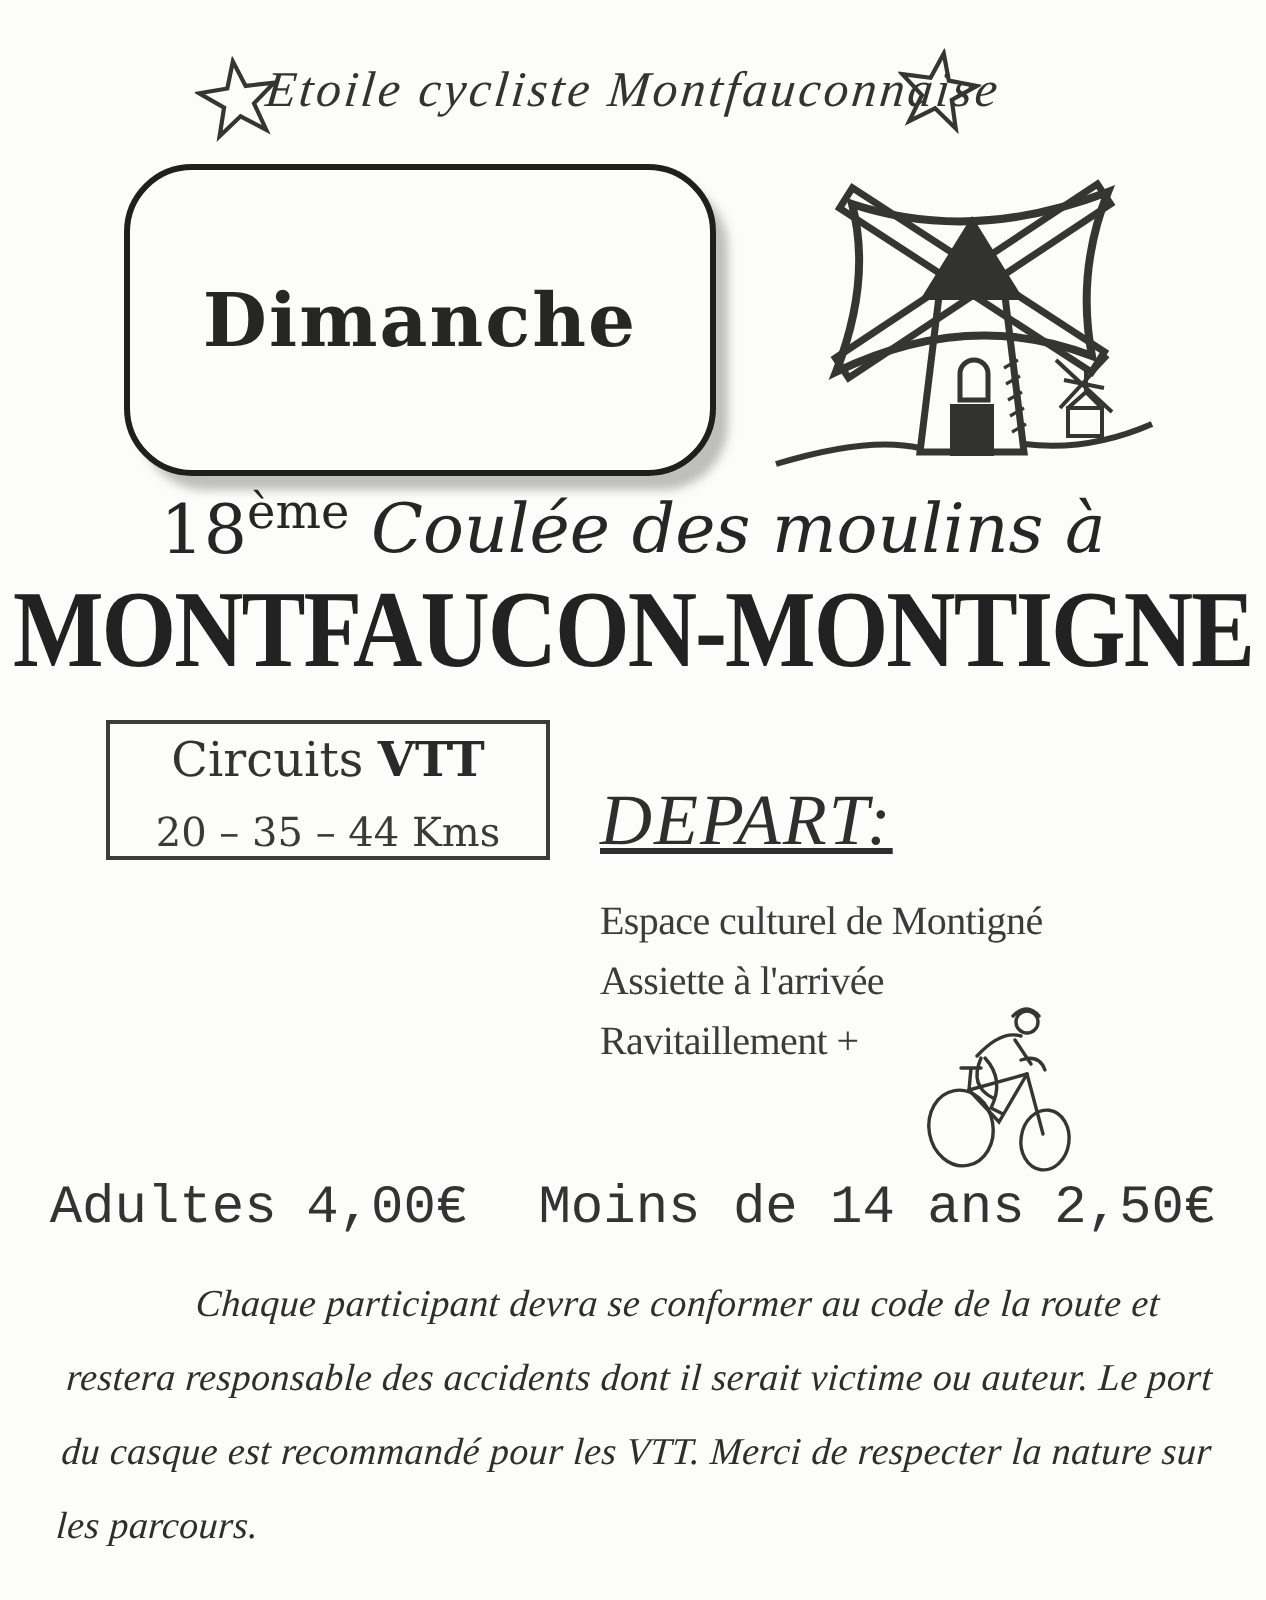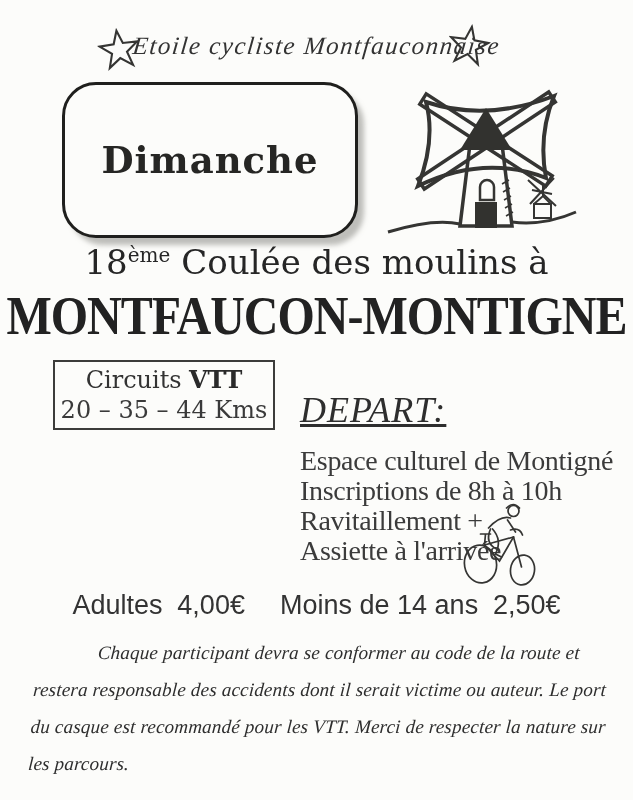--- a/index.html
+++ b/index.html
@@ -30,53 +30,53 @@
     font-family:"DejaVu Serif",serif;font-weight:bold;font-size:37px;
     line-height:46px;color:#262624;letter-spacing:1px;
   }
   
   .windmill{position:absolute;left:386px;top:86px;width:192px;height:152px;}
   
   .event-title{
     position:absolute;left:0;top:242px;width:633px;text-align:center;
     font-size:34px;color:#262626;white-space:nowrap;
   }
-  .event-title sup{font-size:20px;margin-top:32px;}
-  .event-title .rest{margin-left:.32em;}
+  .event-title sup{font-size:24px;margin-top:32px;}
+  .event-title .rest{margin-left:.32em;font-style:italic;}
   .location-title{
     position:absolute;left:0;top:284px;width:633px;text-align:center;
     font-family:"Liberation Serif",serif;font-weight:bold;font-size:48px;
     white-space:nowrap;color:#222;transform:scale(1,1.14);transform-origin:center top;
     letter-spacing:-1px;
   }
   
   .circuits{position:absolute;left:53px;top:360px;width:222px;}
   .circuit-row{
     border:2px solid #3c3c3a;background:#fcfcfa;height:66px;margin-bottom:4px;
     display:flex;flex-direction:column;justify-content:center;align-items:center;
   }
-  .circuit-type{font-size:24px;color:#333;line-height:30px;white-space:nowrap;}
+  .circuit-type{font-size:24px;color:#333;line-height:42px;white-space:nowrap;}
   .circuit-type .b{font-weight:bold;margin-left:.3em;color:#2a2a2a;}
-  .circuit-dist{font-size:24px;color:#3a3a3a;line-height:30px;white-space:nowrap;}
+  .circuit-dist{font-size:20px;color:#3a3a3a;line-height:30px;white-space:nowrap;}
   
   .depart{position:absolute;left:300px;top:389px;width:300px;}
   .depart-heading{
     font-family:"Liberation Serif",serif;font-style:italic;font-size:36px;
     text-decoration:underline;color:#2e2e2e;letter-spacing:1px;margin-bottom:15px;
   }
   .depart-line{
-    font-family:"Liberation Serif",serif;font-size:28px;line-height:30px;
+    font-family:"Liberation Serif",serif;font-size:20px;line-height:30px;
     color:#3b3b3b;letter-spacing:-.3px;white-space:nowrap;
   }
   
   .cyclist{position:absolute;left:453px;top:485px;width:100px;height:105px;}
   
   .prices{
     position:absolute;left:0;top:590px;width:633px;text-align:center;
-    font-family:Liberation Sans, sans-serif;font-size:27px;color:#333;white-space:nowrap;
+    font-family:Liberation Mono, monospace;font-size:27px;color:#333;white-space:nowrap;
   }
   .prices .amount{margin-left:.55em;}
   .prices .child-label{margin-left:1.3em;}
   
   .disclaimer{
     position:absolute;left:32px;top:634px;width:580px;
     font-family:"Liberation Serif",serif;font-style:italic;font-size:19px;
     color:#2e2e2e;transform:skewX(-4deg);
   }
   .disclaimer .line{line-height:37px;white-space:nowrap;letter-spacing:.2px;}
@@ -139,23 +139,22 @@
       <div class="circuit-type">
         <span>Circuits</span><span class="b">VTT</span>
       </div>
       <div class="circuit-dist">20 – 35 – 44 Kms</div>
     </div>
   </div>
 
   <div class="depart">
     <div class="depart-heading">DEPART:</div>
     <div class="depart-line">Espace culturel de Montigné</div>
-    <div class="depart-line">Inscriptions de 8h à 10h</div>
+    <div class="depart-line">Assiette à l'arrivée</div>
     <div class="depart-line">Ravitaillement +</div>
-    <div class="depart-line">Assiette à l'arrivée</div>
   </div>
 
   <svg class="cyclist" viewBox="0 0 95 105">
     <g class="ink" stroke-width="1.7" stroke-linecap="round">
       <ellipse cx="25" cy="79" rx="16" ry="19" transform="rotate(-10 25 79)"></ellipse>
       <ellipse cx="67" cy="85" rx="12" ry="15" transform="rotate(8 67 85)"></ellipse>
       <path d="M29 60 L58 52"></path>
       <path d="M58 52 L66 82"></path>
       <path d="M29 60 L44 76 L58 52"></path>
       <path d="M25 49 L35 49 M30 49 L29 60"></path>

